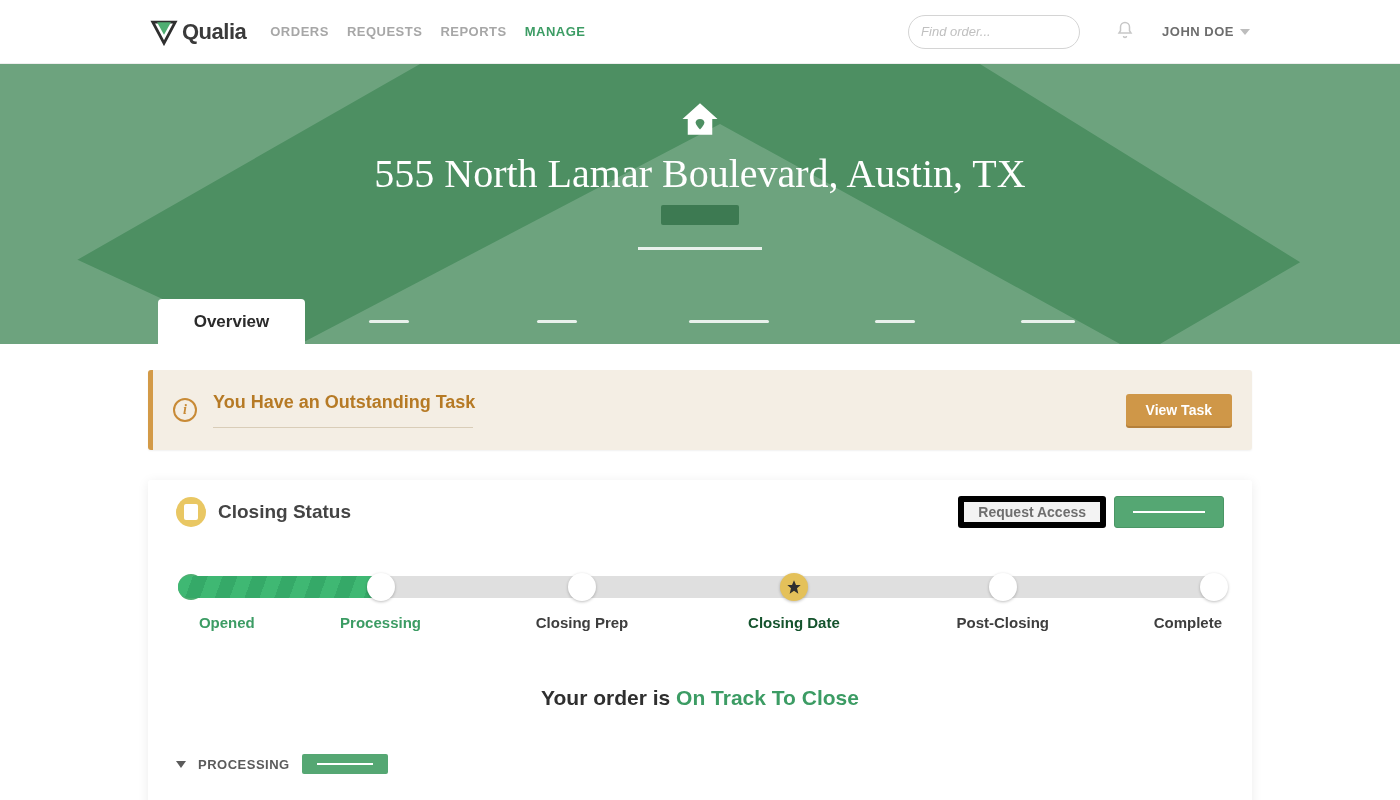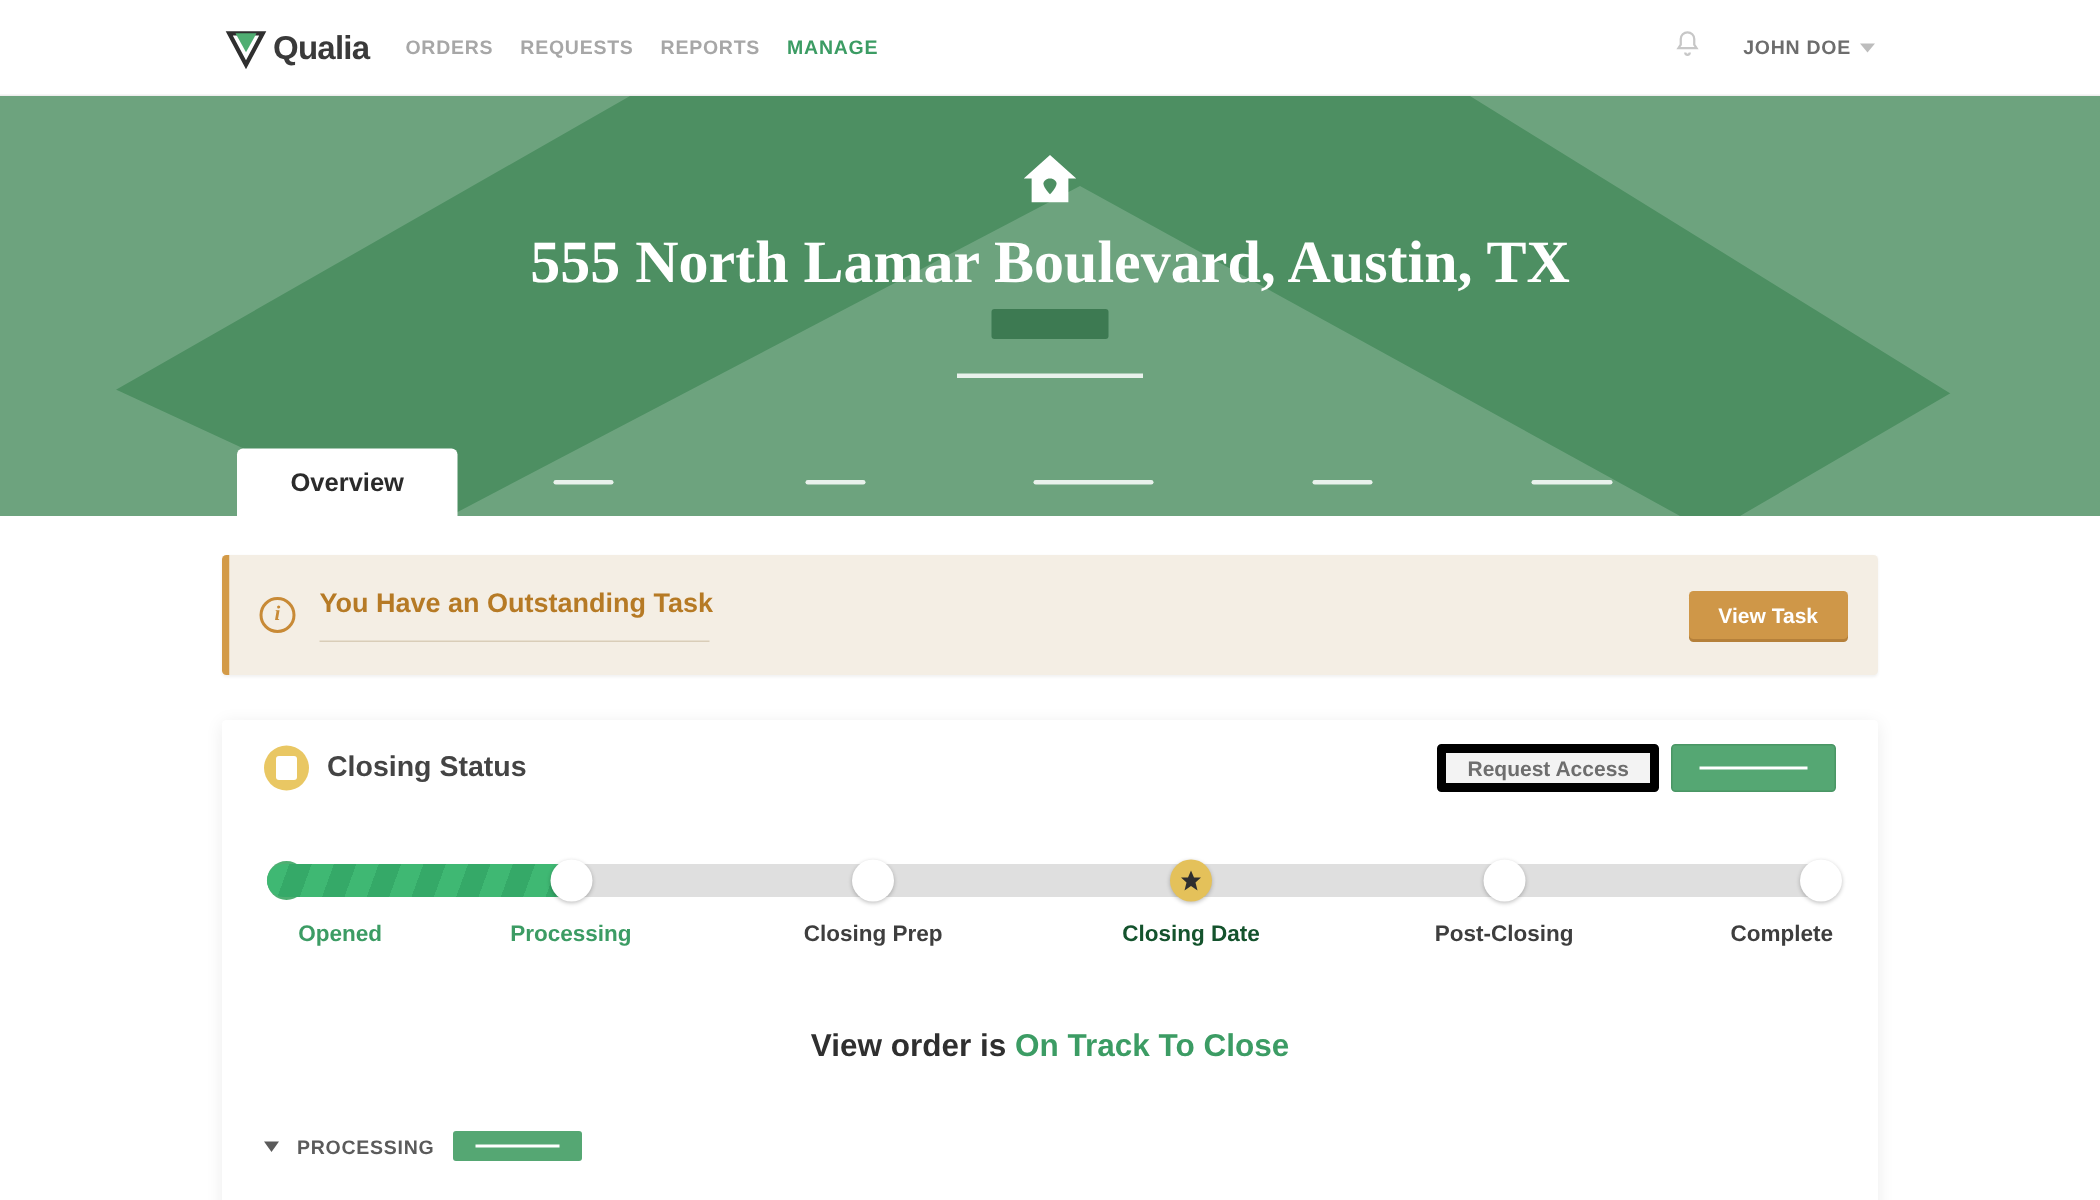--- a/index.html
+++ b/index.html
@@ -19,21 +19,21 @@
   .search input::placeholder{ color:#c0c0c0; font-style: italic;}
   .bell { margin:0 28px 0 36px; color:#c7c7c7; cursor:pointer;}
   .user { font-size:13px; font-weight:700; letter-spacing:0.5px; color:#6d6d6d; display:flex; align-items:center; gap:6px; cursor:pointer; margin-right:110px;}
   .user .caret { width:0;height:0;border-left:5px solid transparent;border-right:5px solid transparent;border-top:6px solid #bdbdbd;}
   
   
   .hero { height:280px; background:#4d8f62; position:relative; overflow:hidden;}
   .hero-geo { position:absolute; inset:0; opacity:0.18;}
   .hero-content { position:relative; text-align:center; padding-top:34px; color:#fff;}
   .house-icon { display:inline-block; }
-  .hero h1 { font-family: Georgia, "Times New Roman", serif; font-size:40px; font-weight:700; margin-top:6px;}
+  .hero h1 { font-family: Georgia, "Times New Roman", serif; font-size:40px; font-weight:400; margin-top:6px;}
   .hero-pill { display:inline-block; margin-top:8px; background:#3d7a52; border-radius:2px; height:20px; width:78px;}
   .hero-sep { width:124px; height:3px; background:rgba(255,255,255,0.85); margin:18px auto 0;}
   
   
   .tabs { position:absolute; bottom:0; left:0; right:0; display:flex; padding-left:158px; gap:0;}
   .tab { height:45px; display:flex; align-items:center; justify-content:center; font-size:17px; font-weight:600; cursor:pointer;}
   .tab.active { background:#fff; color:#2b2b2b; width:147px; border-top-left-radius:4px; border-top-right-radius:4px;}
   .tab.ghost { color:rgba(255,255,255,0.85); }
   .ghost-line { height:3px; background:rgba(255,255,255,0.85); border-radius:2px;}
   .gl-1{ width:40px; margin:0 64px;} .gl-2{ width:40px; margin:0 64px;} .gl-3{ width:80px; margin:0 48px;}
@@ -94,20 +94,27 @@
     </svg>
     <span class="logo-text">Qualia</span>
   </div>
   <div class="navlinks">
     <span class="navlink">ORDERS</span>
     <span class="navlink">REQUESTS</span>
     <span class="navlink">REPORTS</span>
     <span class="navlink active">MANAGE</span>
   </div>
   <div class="spacer"></div>
+  <div class="search">
+    <input placeholder="Find order..." style="">
+    <svg width="16" height="16" viewBox="0 0 24 24" fill="none" stroke="#c7c7c7" stroke-width="2">
+        <circle cx="10" cy="10" r="7"></circle>
+        <line x1="15" y1="15" x2="21" y2="21"></line>
+      </svg>
+  </div>
   <span class="bell">
     <svg width="18" height="18" viewBox="0 0 24 24" fill="none" stroke="#c7c7c7" stroke-width="2">
         <path d="M6 8a6 6 0 0 1 12 0v5l2 3H4l2-3V8z"></path>
         <path d="M10 20a2 2 0 0 0 4 0"></path>
       </svg>
   </span>
   <div class="user">
     <span>JOHN DOE</span>
     <span class="caret"></span>
   </div>
@@ -195,21 +202,21 @@
         <span class="lab l0 done">Opened</span>
         <span class="lab l1 current">Processing</span>
         <span class="lab l2 todo">Closing Prep</span>
         <span class="lab l3 star">Closing Date</span>
         <span class="lab l4 todo">Post-Closing</span>
         <span class="lab l5 todo">Complete</span>
       </div>
     </div>
 
     <div class="on-track">
-      <span>View order is </span><span class="green">On Track To Close</span>
+      <span>Your order is </span><span class="green">On Track To Close</span>
     </div>
 
     <div class="section-row">
       <span class="tri"></span>
       <span class="section-label">PROCESSING</span>
       <span class="section-pill">
           <span class="line"></span>
         </span>
     </div>
 

